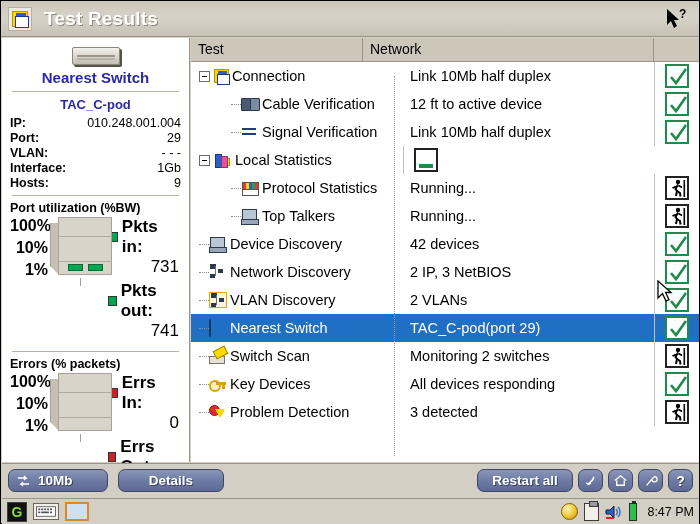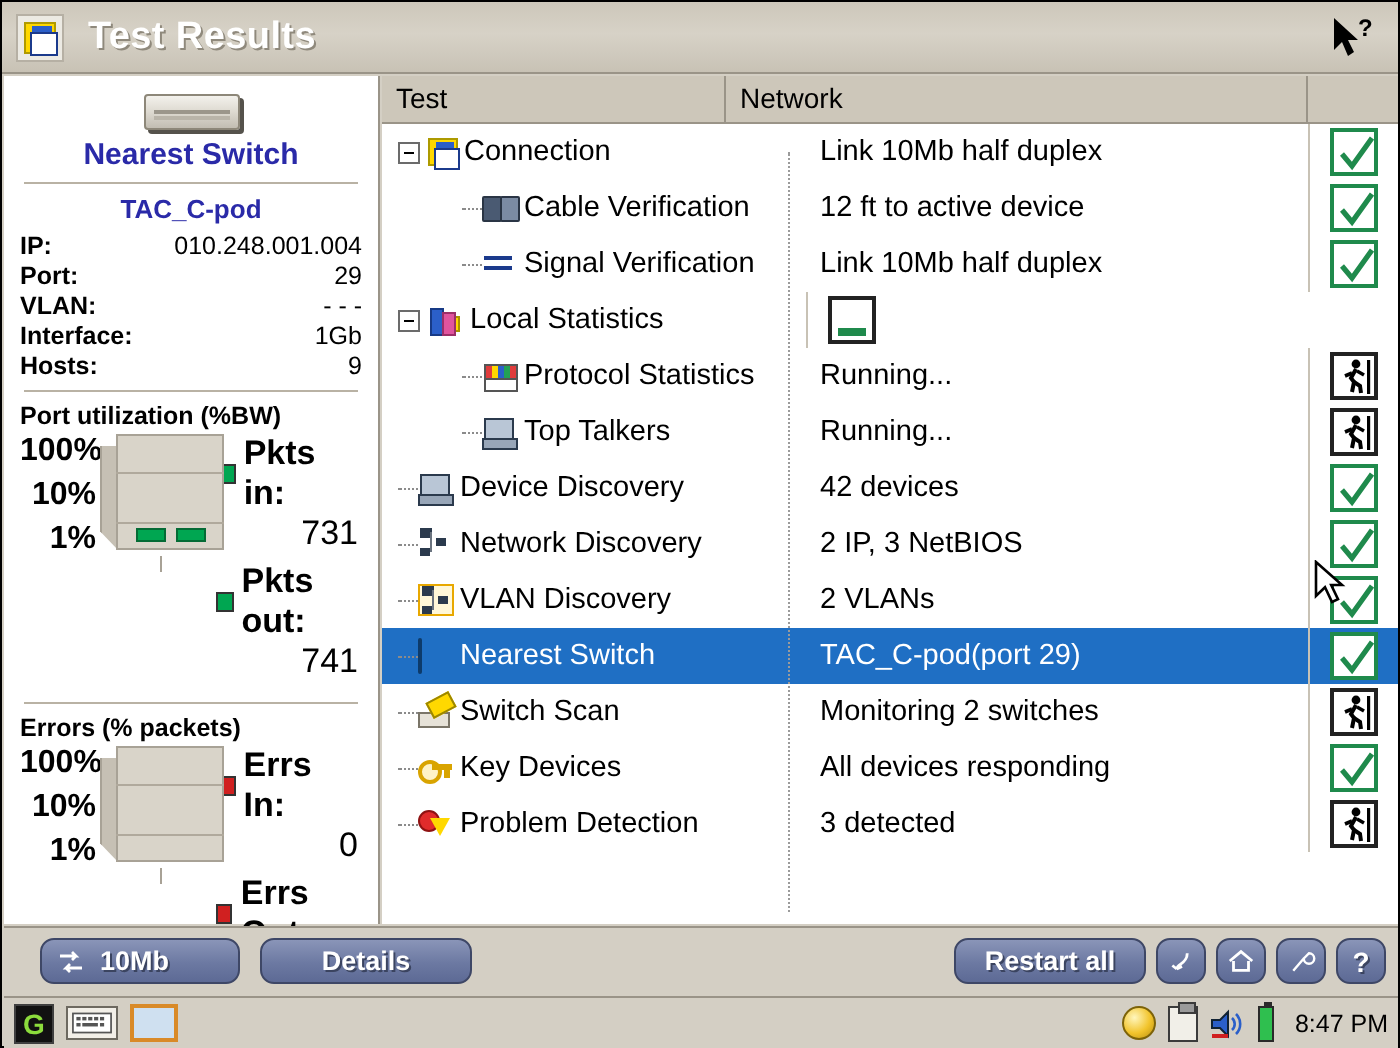--- a/index.html
+++ b/index.html
@@ -226,21 +226,21 @@
     background:#d4cfc4; border-top:1px solid #9a9488;
     display:flex; align-items:center; padding:0 6px;
   }
   .btn {
     background:linear-gradient(to bottom,#8a95b8 0%,#6c79a2 55%,#5d6a95 100%);
     border:1px solid #3e4766; border-radius:7px; color:#fff;
     font-size:13.5px; font-weight:bold; height:23px;
     display:flex; align-items:center; justify-content:center;
     text-shadow: 1px 1px 0 #3b4460; padding: 0 10px;
   }
-  .btn.speed { width:100px; justify-content:flex-start; gap:8px; padding-left:8px;margin-left:12px; }
+  .btn.speed { width:100px; justify-content:flex-start; gap:8px; padding-left:8px; }
   .btn.details { width:106px; margin-left:10px; }
   .btn.restart { width:96px; }
   .iconbtn { width:25px; height:23px; margin-left:5px; padding:0; }
   .spacer { flex:1; }
   .speed-glyph { width:13px; height:12px; position:relative; }
 
   
   .taskbar {
     position:absolute; left:1px; top:497px; width:697px; height:26px;
     background:#d4cfc4; border-top:1px solid #9a9488;

